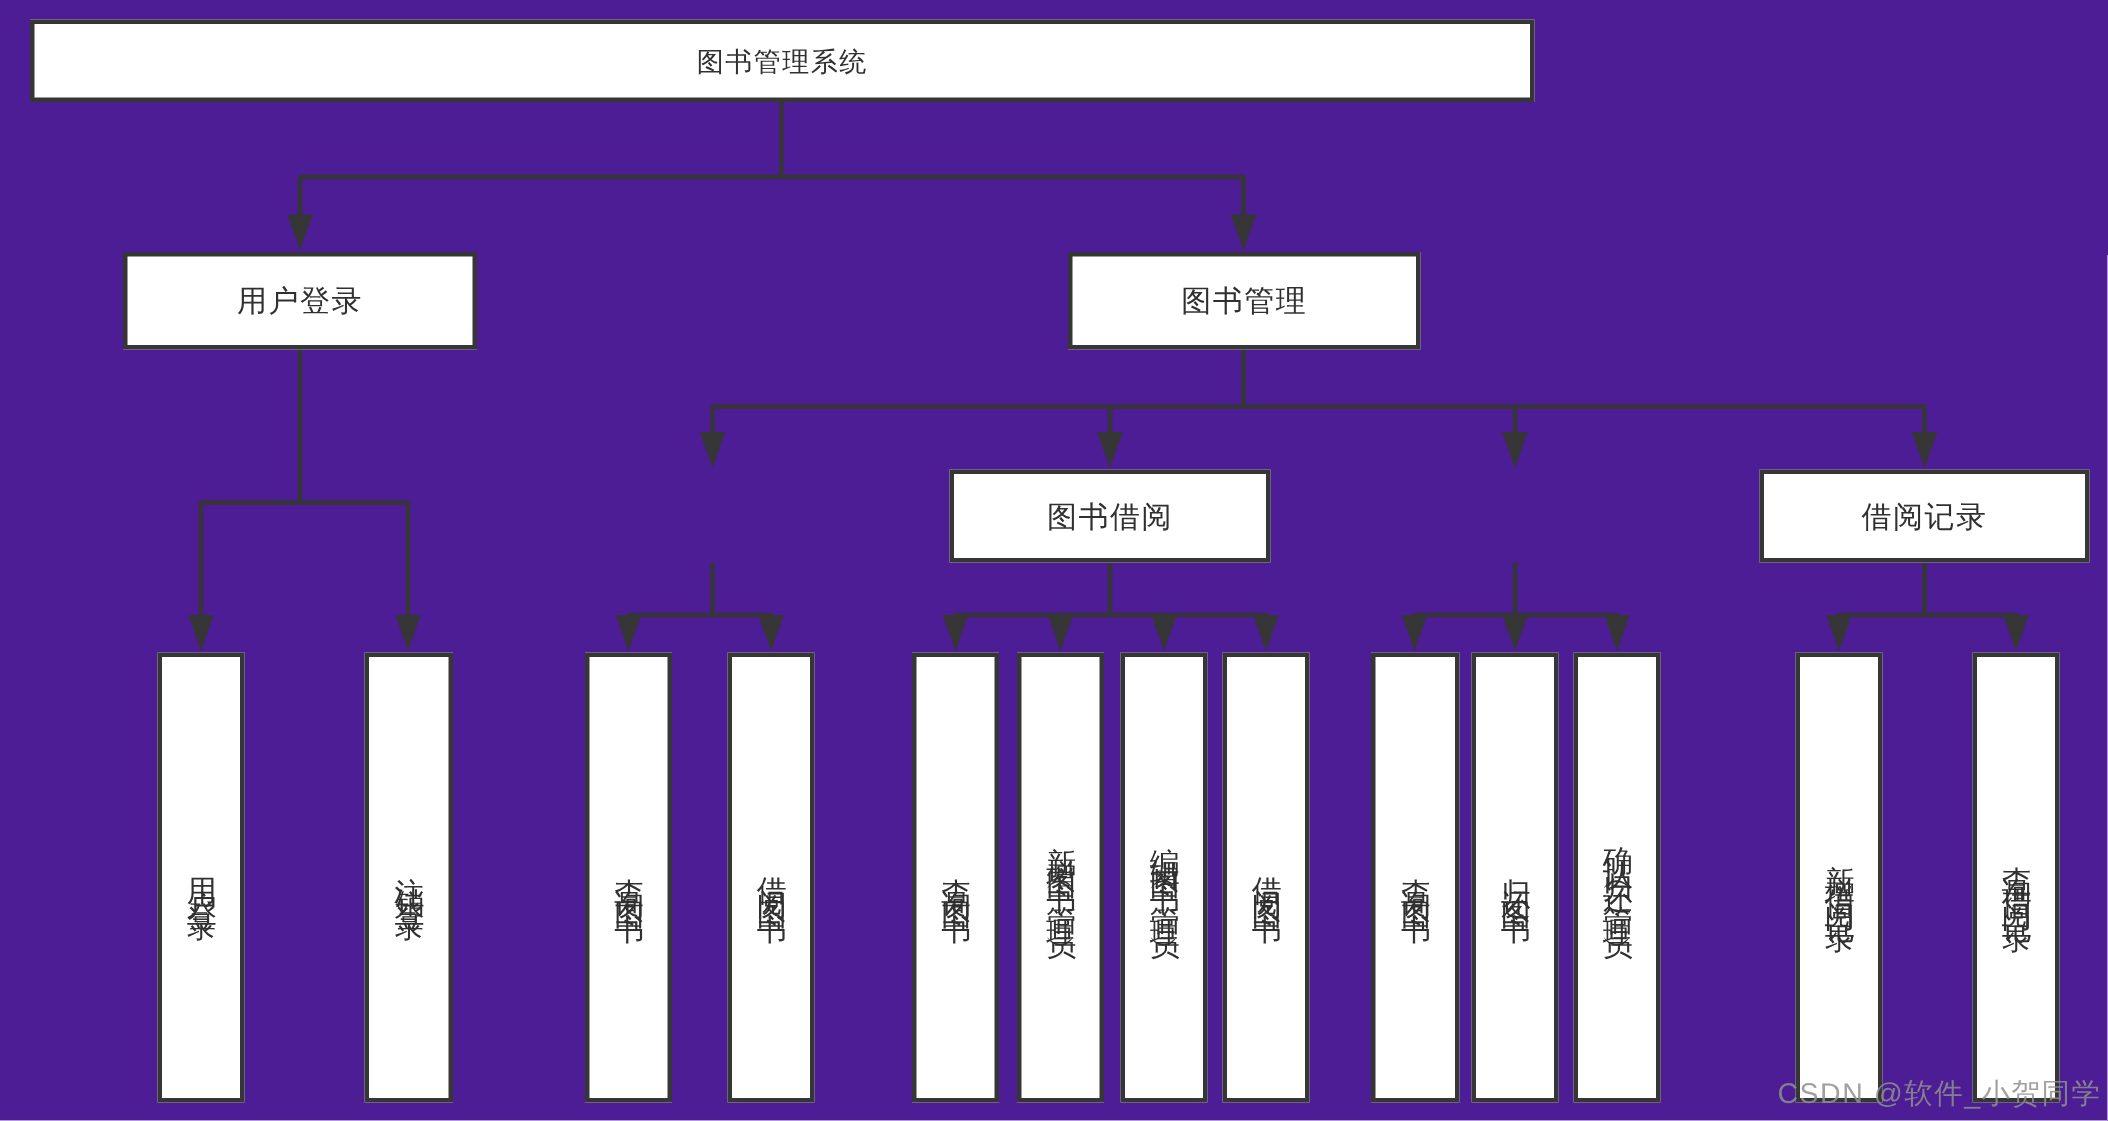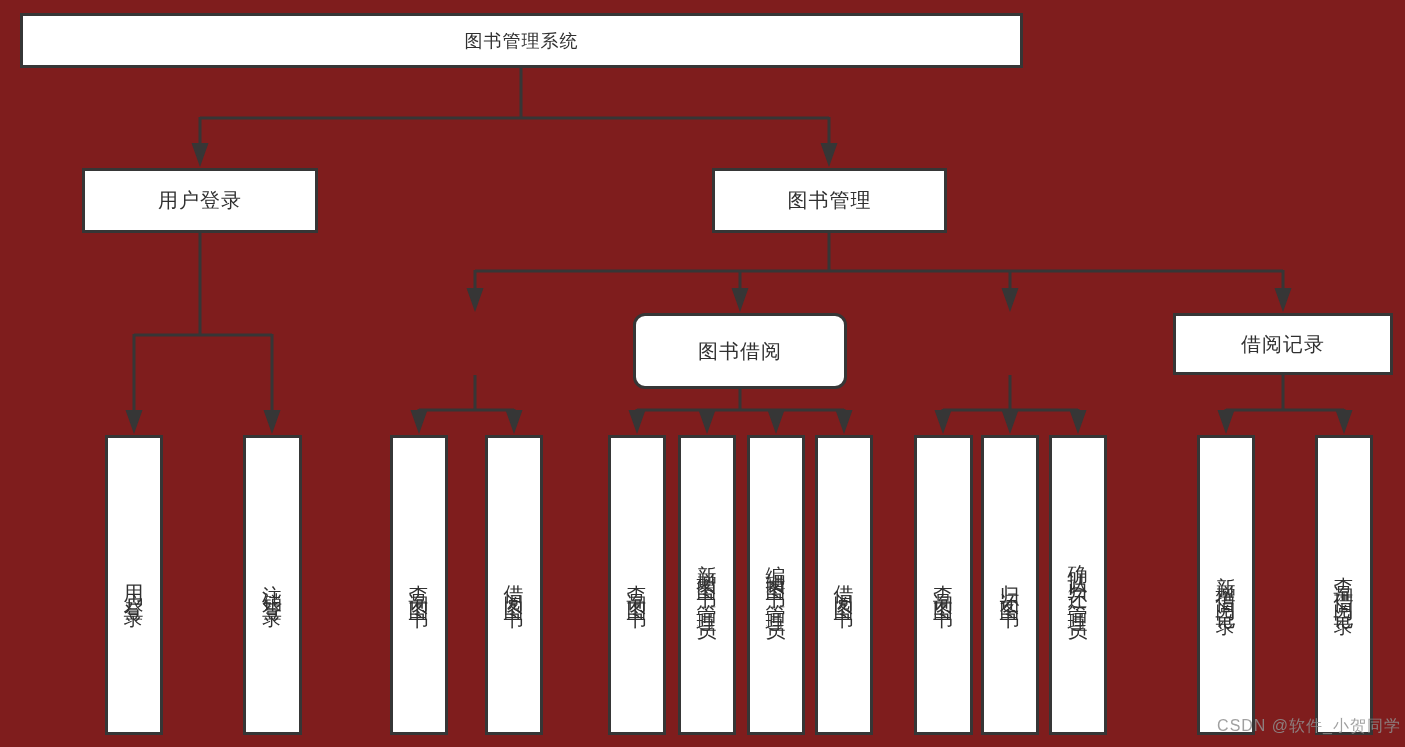--- a/index.html
+++ b/index.html
@@ -1,20 +1,20 @@
 <!DOCTYPE html>
 <html><head>
 <meta charset="utf-8">
 <style>
   html, body { margin: 0; padding: 0; background: #ffffff; }
   .canvas {
     position: relative;
     width: 1405px;
     height: 747px;
-    background: #7f1d1d;
+    background: #4c1d95;
     font-family: "Liberation Sans", sans-serif;
     overflow: hidden;
   }
   .wires {
     position: absolute;
     left: 0; top: 0;
     width: 1405px; height: 747px;
     z-index: 1;
   }
   .box {
@@ -35,21 +35,21 @@
     writing-mode: vertical-rl;
     text-orientation: mixed;
     letter-spacing: 8px;
     line-height: 1;
     white-space: nowrap;
   }
   .watermark {
     position: absolute;
     right: 4px;
     top: 716px;
-    font-size: 16px;
+    font-size: 19px;
     color: rgba(143,143,143,0.85);
     letter-spacing: 1px;
     z-index: 3;
     white-space: nowrap;
   }
 </style>
 </head>
 <body>
 
 <div class="canvas">
@@ -83,21 +83,21 @@
       <polygon points="1217.5,410 1234.5,410 1226,434"></polygon>
       <polygon points="1335.5,410 1352.5,410 1344,434"></polygon>
     </g>
   </svg>
 
   <div class="box root-box" style="left:20px; top:13px; width:1003px; height:55px;">图书管理系统</div>
 
   <div class="box hbox" style="left:82px; top:168px; width:236px; height:65px;">用户登录</div>
   <div class="box hbox" style="left:712px; top:168px; width:235px; height:65px;">图书管理</div>
 
-  <div class="box hbox" style="left:633px; top:313px; width:214px; height:76px;border-radius:12px;">图书借阅</div>
+  <div class="box hbox" style="left:633px; top:313px; width:214px; height:62px;">图书借阅</div>
   <div class="box hbox" style="left:1173px; top:313px; width:220px; height:62px;">借阅记录</div>
 
   <div class="box vbox" style="left:105px; top:435px; width:58px; height:300px;">
     <span class="vtext">用户登录</span>
   </div>
   <div class="box vbox" style="left:243px; top:435px; width:59px; height:300px;">
     <span class="vtext">注销登录</span>
   </div>
 
   <div class="box vbox" style="left:390px; top:435px; width:58px; height:300px;">

